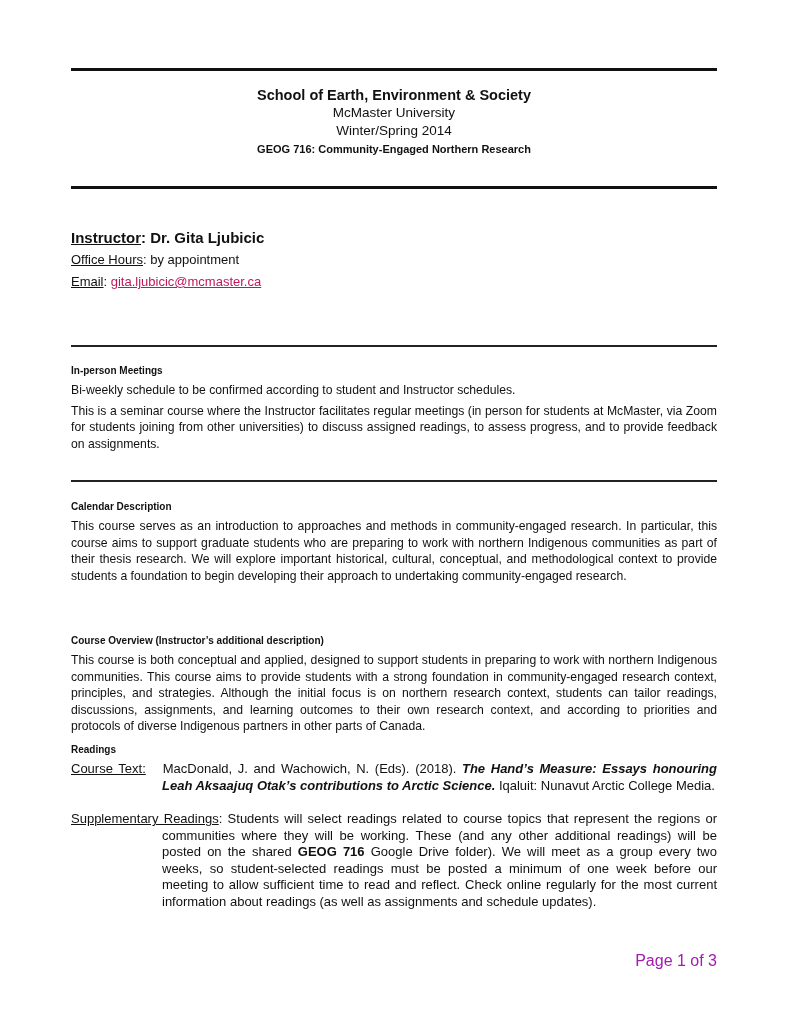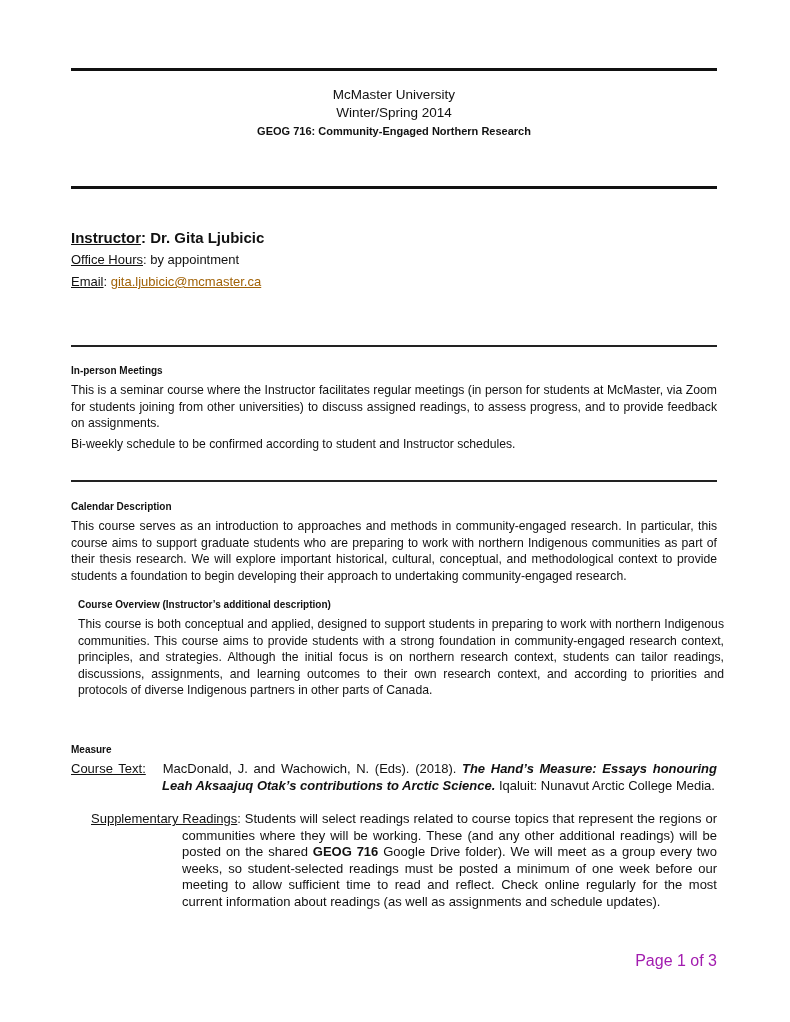--- a/index.html
+++ b/index.html
@@ -62,21 +62,21 @@
     line-height: 20px;
     margin-bottom: 3px;
   }
   .instructor .info-line {
     font-size: 13px;
     line-height: 18px;
     margin-bottom: 4px;
   }
   .u { text-decoration: underline; }
   a.email {
-    color: #a16207;
+    color: #be185d;
     text-decoration: underline;
   }
   .section {
     position: absolute;
     left: 71px;
     width: 646px;
   }
   .section h2 {
     font-size: 10px;
     font-weight: bold;
@@ -96,38 +96,38 @@
     text-align: justify;
     position: relative;
   }
   .hang-course {
     padding-left: 91px;
     text-indent: -91px;
   }
   .hang-supp {
     padding-left: 91px;
     text-indent: -91px;
-    margin-left: 20px;
   }
   .bi { font-weight: bold; font-style: italic; }
   .b { font-weight: bold; }
   .footer {
     position: absolute;
     right: 73px;
     top: 952px;
     font-size: 16px;
     color: #a21caf;
   }
 </style>
 </head>
 <body>
 
 <div class="rule-thick" style="top:68px;"></div>
 
 <div class="header-block">
+  <div class="school">School of Earth, Environment &amp; Society</div>
   <div class="uni">McMaster University</div>
   <div class="term">Winter/Spring 2014</div>
   <div class="course">GEOG 716: Community-Engaged Northern Research</div>
 </div>
 
 <div class="rule-thick" style="top:186px;"></div>
 
 <div class="instructor">
   <div class="name-line">
     <span class="u">Instructor</span><span>: Dr. Gita Ljubicic</span>
@@ -137,36 +137,36 @@
   </div>
   <div class="info-line">
     <span class="u">Email</span><span>: </span><a class="email">gita.ljubicic@mcmaster.ca</a>
   </div>
 </div>
 
 <div class="rule-thin" style="top:345px;"></div>
 
 <div class="section" style="top:362px;">
   <h2>In-person Meetings</h2>
+  <p>Bi-weekly schedule to be confirmed according to student and Instructor schedules.</p>
   <p>This is a seminar course where the Instructor facilitates regular meetings (in person for students at McMaster, via Zoom for students joining from other universities) to discuss assigned readings, to assess progress, and to provide feedback on assignments.</p>
-  <p>Bi-weekly schedule to be confirmed according to student and Instructor schedules.</p>
 </div>
 
 <div class="rule-thin" style="top:480px;"></div>
 
 <div class="section" style="top:498px;">
   <h2>Calendar Description</h2>
   <p>This course serves as an introduction to approaches and methods in community-engaged research. In particular, this course aims to support graduate students who are preparing to work with northern Indigenous communities as part of their thesis research.  We will explore important historical, cultural, conceptual, and methodological context to provide students a foundation to begin developing their approach to undertaking community-engaged research.</p>
 </div>
 
-<div class="section" style="top:596px;margin-left:7px;">
+<div class="section" style="top:632px;">
   <h2>Course Overview (Instructor’s additional description)</h2>
   <p>This course is both conceptual and applied, designed to support students in preparing to work with northern Indigenous communities. This course aims to provide students with a strong foundation in community-engaged research context, principles, and strategies.  Although the initial focus is on northern research context, students can tailor readings, discussions, assignments, and learning outcomes to their own research context, and according to priorities and protocols of diverse Indigenous partners in other parts of Canada.</p>
 </div>
 
 <div class="section" style="top:741px;">
-  <h2>Measure</h2>
+  <h2>Readings</h2>
   <div class="readings-row hang-course"><span class="u">Course Text:</span>&nbsp;&nbsp; <span>MacDonald, J. and Wachowich, N. (Eds). (2018). </span><span class="bi">The Hand’s Measure: Essays honouring Leah Aksaajuq Otak’s contributions to Arctic Science.</span><span> Iqaluit: Nunavut Arctic College Media.</span></div>
   <div style="height:17px;"></div>
   <div class="readings-row hang-supp"><span class="u">Supplementary Readings</span><span>: Students will select readings related to course topics that represent the regions or communities where they will be working.  These (and any other additional readings) will be posted on the shared </span><span class="b">GEOG 716</span><span> Google Drive folder). We will meet as a group every two weeks, so student-selected readings must be posted a minimum of one week before our meeting to allow sufficient time to read and reflect.  Check online regularly for the most current information about readings (as well as assignments and schedule updates).</span></div>
 </div>
 
 <div class="footer">Page 1 of 3</div>
 
 </body></html>

